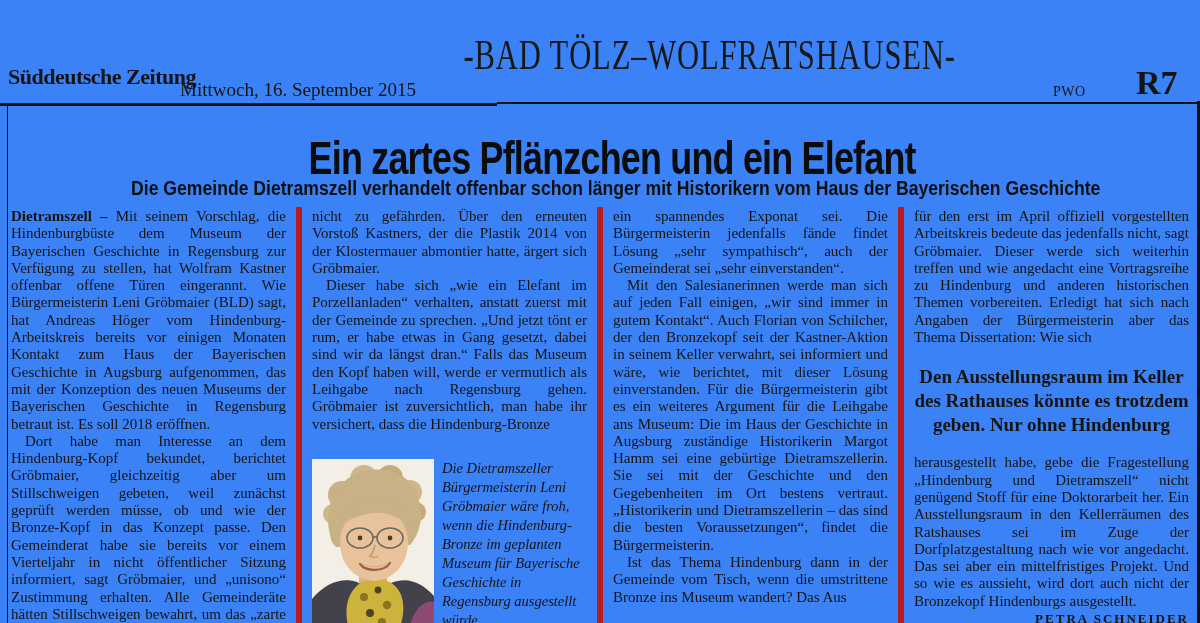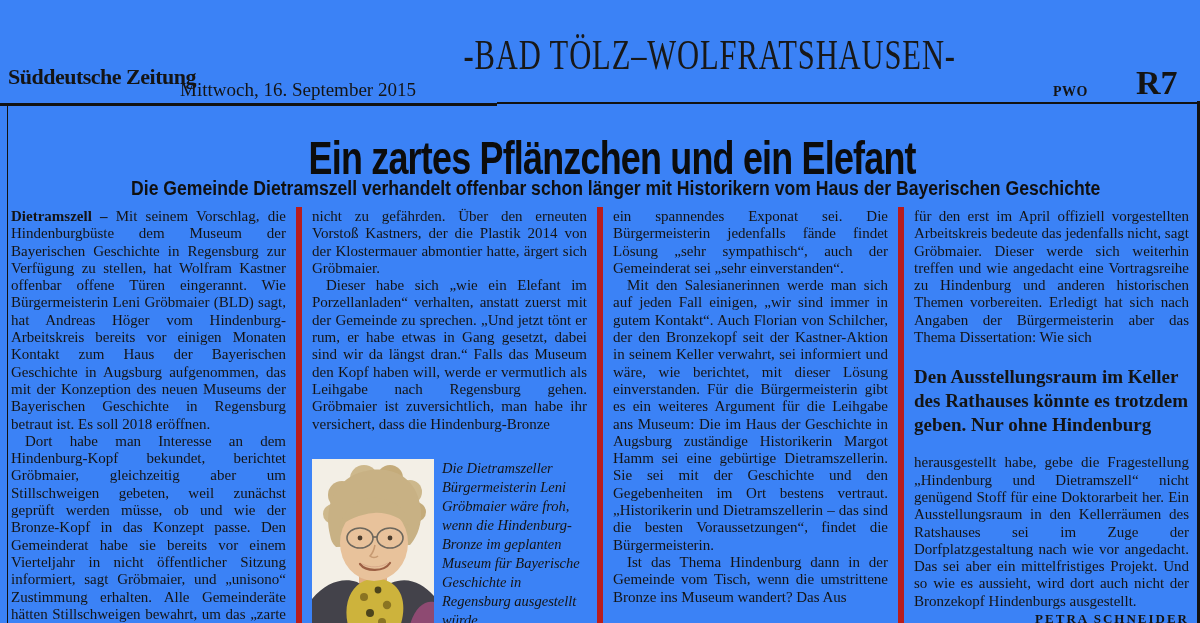--- a/index.html
+++ b/index.html
@@ -31,21 +31,21 @@
     position: absolute; left: 8px; top: 64px;
     font-family: "Liberation Serif", serif;
     font-weight: 700; font-size: 22px; letter-spacing: -0.5px;
   }
   .masthead-date {
     position: absolute; left: 180px; top: 79px;
     font-family: "Liberation Serif", serif; font-size: 19px;
   }
   .edition-code {
     position: absolute; left: 1053px; top: 84px;
-    font-family: "Liberation Serif", serif; font-size: 14px; letter-spacing: 0.5px; font-weight: bold;
+    font-family: "Liberation Serif", serif; font-size: 14px; letter-spacing: 0.5px;
   }
   .page-number {
     position: absolute; left: 1136px; top: 64px;
     font-family: "Liberation Serif", serif; font-size: 34px; font-weight: 600;
   }
   .rule-left  { position: absolute; top: 103px; left: 0;     width: 497px; height: 3px; background: #121212; }
   .rule-right { position: absolute; top: 102px; left: 497px; width: 703px; height: 2px; background: #121212; }
   .left-edge-rule  { position: absolute; top: 103px; left: 7px;    width: 1px; height: 520px; background: #121212; }
   .right-edge-rule { position: absolute; top: 101px; left: 1197px; width: 3px; height: 522px; background: #121212; }
 
@@ -90,21 +90,21 @@
   .caption {
     flex: 1; min-width: 0;
     font-style: italic; font-size: 14.5px; line-height: 19px;
     text-align: left; hyphens: auto; -webkit-hyphens: auto;
   }
 
   
   .pull-quote {
     margin: 19px 0 17px;
     font-weight: 700; font-size: 19px; line-height: 24px;
-    text-align: left;
+    text-align: center;
   }
   .byline {
     float: right;
     font-weight: 700; font-size: 13px; letter-spacing: 2px;
     line-height: 17.3px;
   }
 </style>
 </head>
 <body>
 

